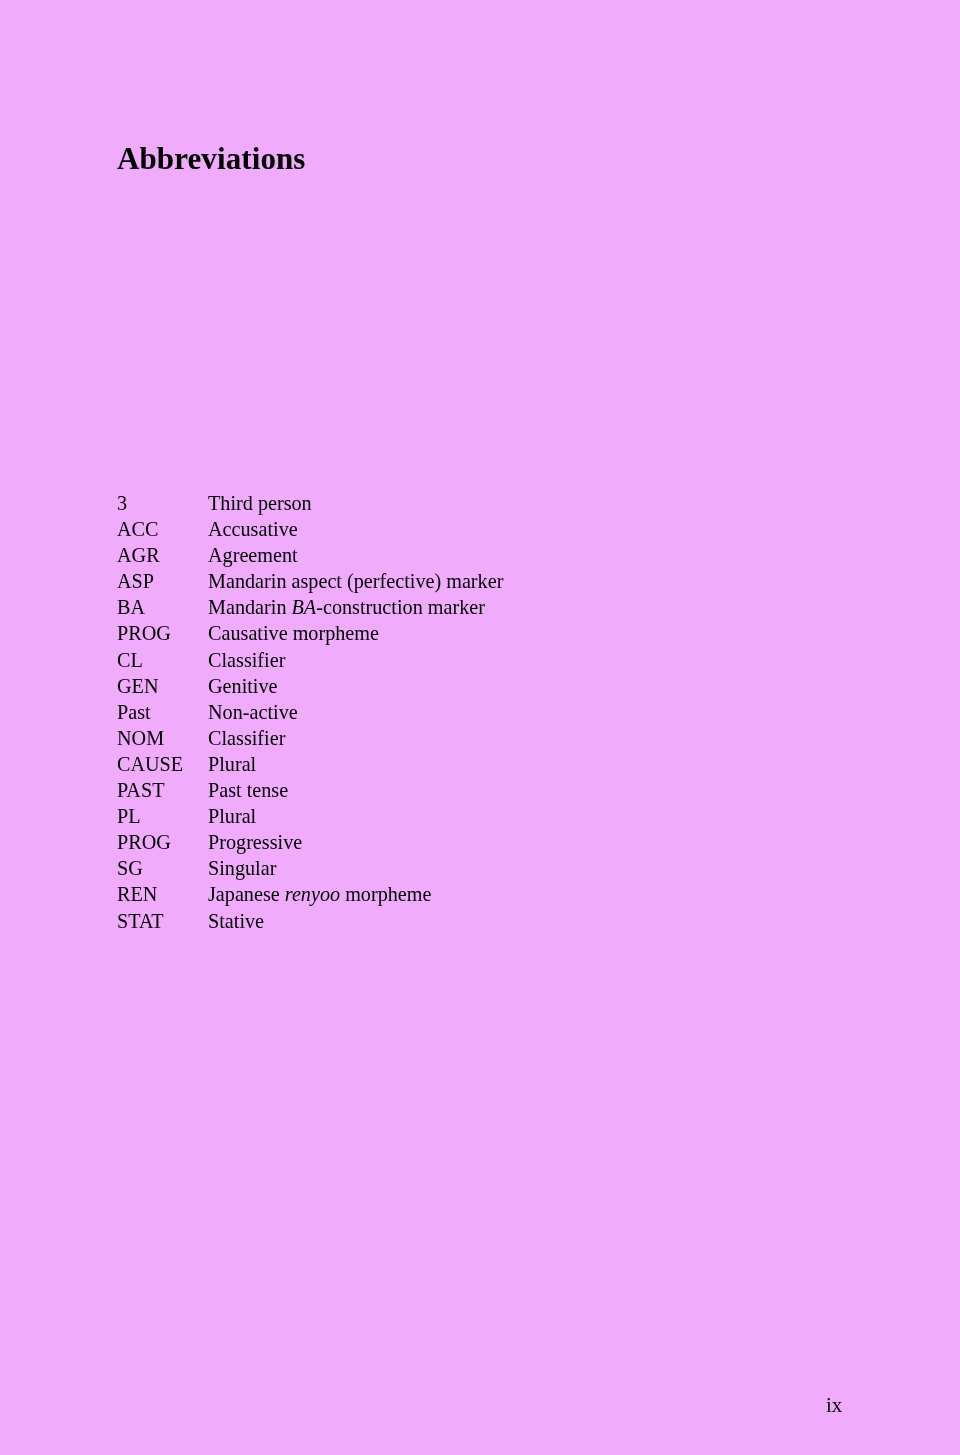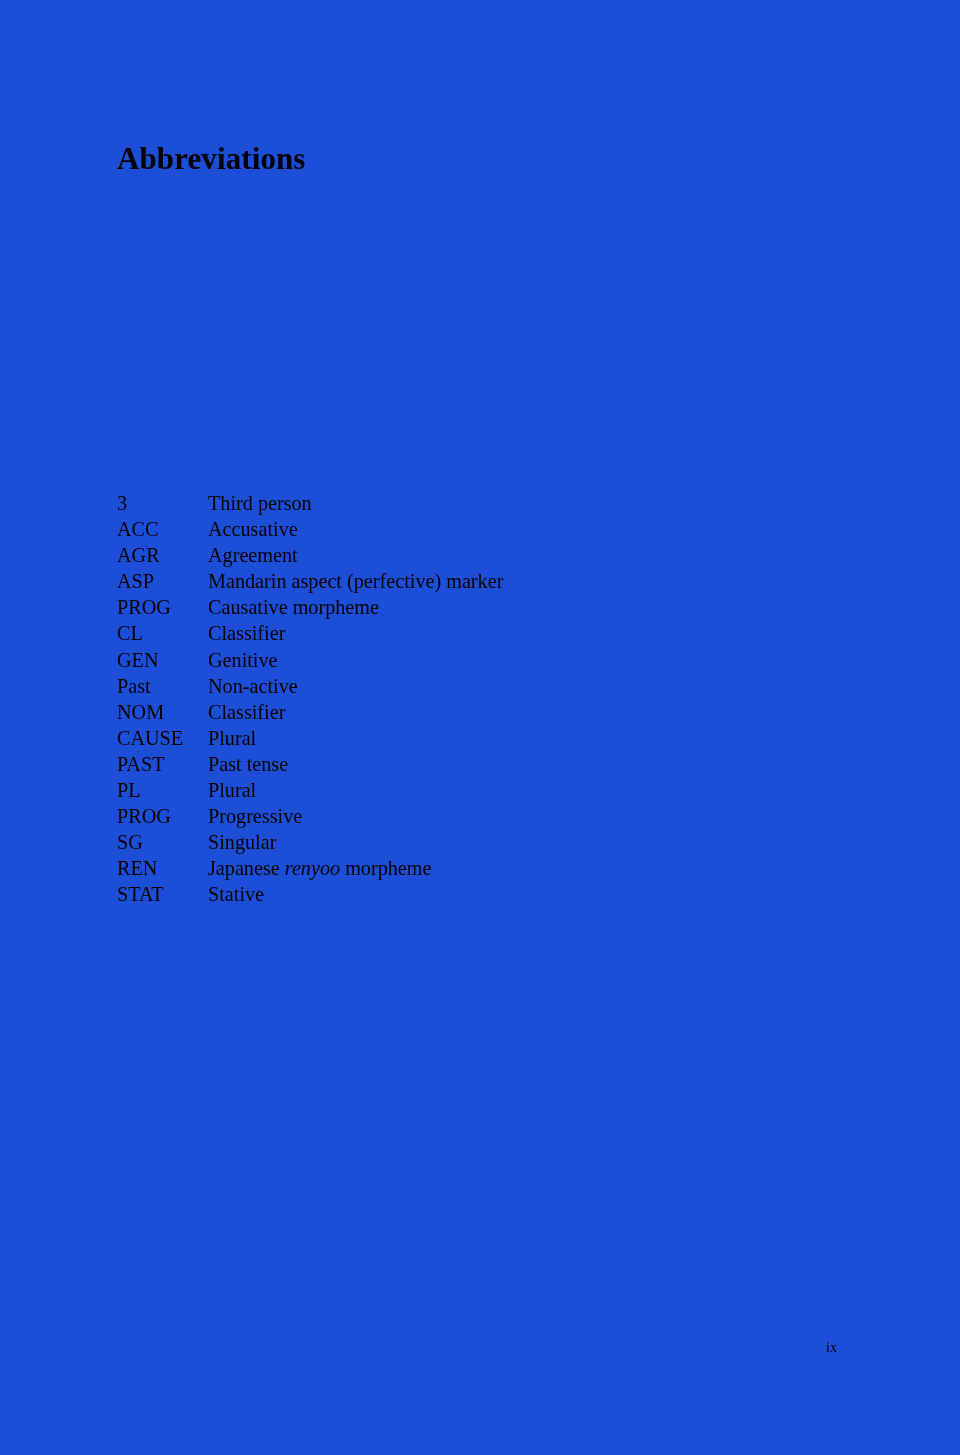--- a/index.html
+++ b/index.html
@@ -10,21 +10,21 @@
   }
   body {
     font-family: "Liberation Serif", "DejaVu Serif", serif;
     color: #000000;
     -webkit-font-smoothing: antialiased;
   }
   .page {
     position: relative;
     width: 960px;
     height: 1455px;
-    background: #1d4ed8;
+    background: #f0abfc;
     overflow: hidden;
     margin: 0 auto;
   }
 
   
   .page-title {
     position: absolute;
     left: 117px;
     top: 122px;
     font-size: 31px;
@@ -58,22 +58,22 @@
   }
   .abbrev-def i,
   .abbrev-def em {
     font-style: italic;
   }
 
   
   .folio {
     position: absolute;
     left: 826px;
-    top: 1341px;
-    font-size: 14px;
+    top: 1395px;
+    font-size: 21px;
     line-height: 1.0;
     white-space: nowrap;
   }
 </style>
 </head>
 <body>
 
 <div class="page">
 
   <h1 class="page-title">Abbreviations</h1>
@@ -87,20 +87,24 @@
         <span class="abbrev-term">ACC</span>
         <span class="abbrev-def">Accusative</span>
       </div>
       <div class="abbrev-row">
         <span class="abbrev-term">AGR</span>
         <span class="abbrev-def">Agreement</span>
       </div>
       <div class="abbrev-row">
         <span class="abbrev-term">ASP</span>
         <span class="abbrev-def">Mandarin aspect (perfective) marker</span>
+      </div>
+      <div class="abbrev-row">
+        <span class="abbrev-term">BA</span>
+        <span class="abbrev-def">Mandarin <i>BA</i>-construction marker</span>
       </div>
       <div class="abbrev-row">
         <span class="abbrev-term">PROG</span>
         <span class="abbrev-def">Causative morpheme</span>
       </div>
       <div class="abbrev-row">
         <span class="abbrev-term">CL</span>
         <span class="abbrev-def">Classifier</span>
       </div>
       <div class="abbrev-row">

